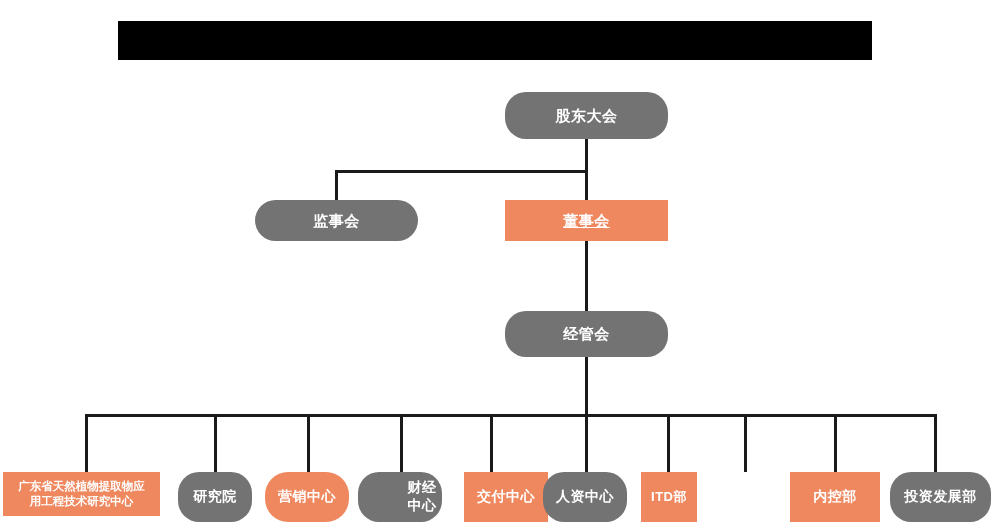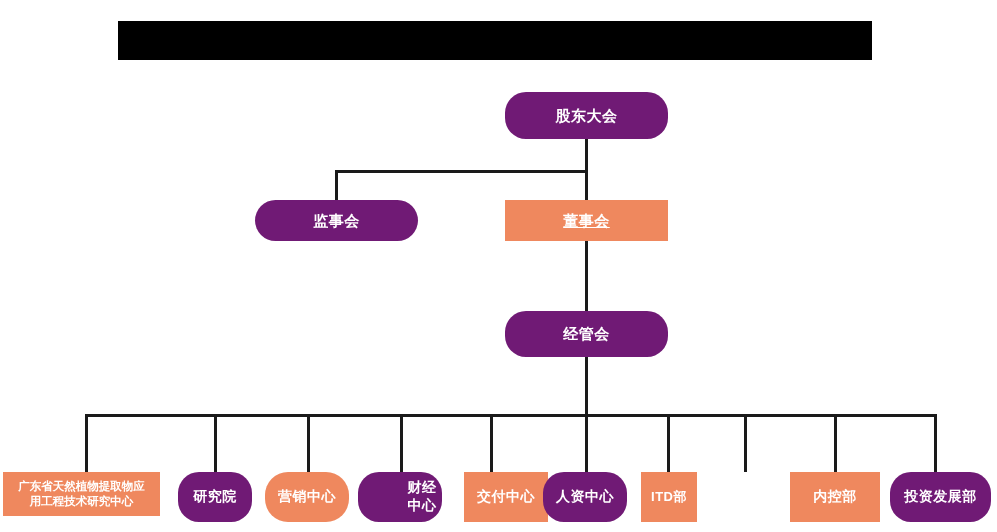--- a/index.html
+++ b/index.html
@@ -31,21 +31,21 @@
     display: flex;
     align-items: center;
     justify-content: center;
     text-align: center;
     color: #ffffff;
     font-weight: bold;
     letter-spacing: 0.5px;
     line-height: 1.28;
     padding: 2px 4px;
   }
-  .node.primary { background: #701a75; border-radius: 21px; }
+  .node.primary { background: #737373; border-radius: 21px; }
   .node.secondary { background: #EF885E; }
   .node.lg { font-size: 15px; }
   .node.md { font-size: 14px; }
   .node.sm { font-size: 13px; }
   .node.xs { font-size: 11.5px; letter-spacing: 0px; }
 
   .conn {
     position: absolute;
     background: #1a1a1a;
   }

